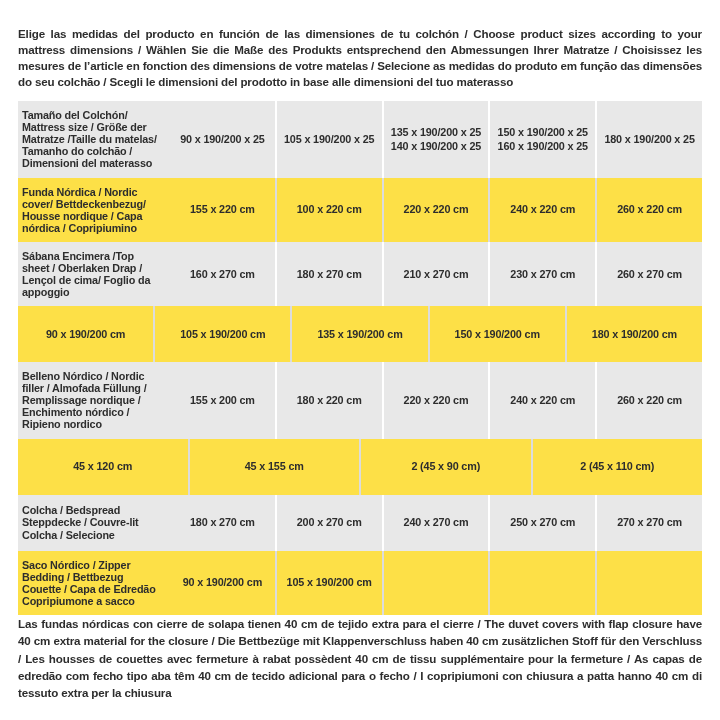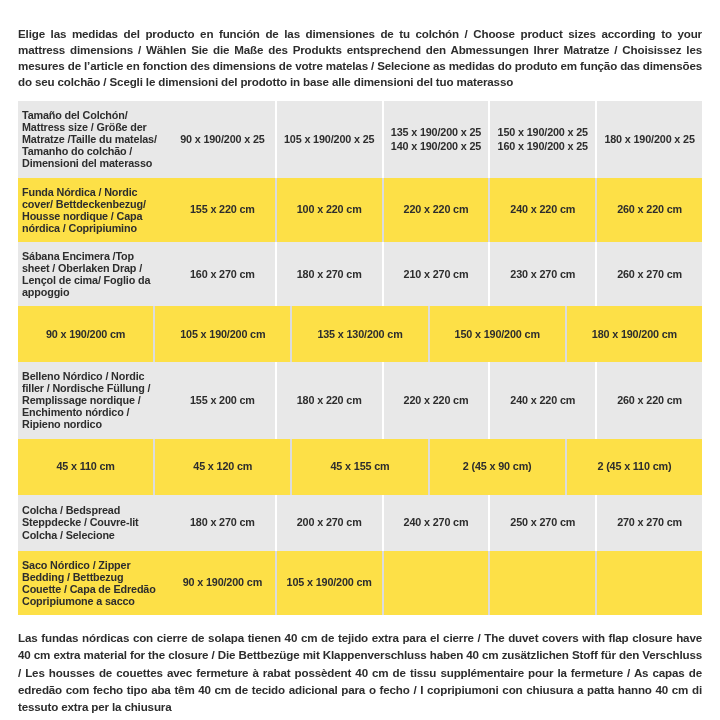--- a/index.html
+++ b/index.html
@@ -19,21 +19,21 @@
   .note {
     color: var(--text-color, #2d2d2d);
     font-size: 11.6px;
     font-weight: bold;
     line-height: 1.38;
     text-align: justify;
     letter-spacing: -0.15px;
   }
   .note.footer {
     line-height: 1.5;
-    margin-top: 14px;
+    margin-top: 0;
   }
   .size-table {
     margin-top: 1px;
     width: 100%;
   }
   .row {
     display: flex;
     align-items: stretch;
   }
   .row.stripe { background: var(--stripe-color, #e8e8e8); }
@@ -104,36 +104,35 @@
       <div class="cell value">160 x 270 cm</div>
       <div class="cell value">180 x 270 cm</div>
       <div class="cell value">210 x 270 cm</div>
       <div class="cell value">230 x 270 cm</div>
       <div class="cell value">260 x 270 cm</div>
     </div>
 
     <div class="row plain">
       <div class="cell value">90 x 190/200 cm</div>
       <div class="cell value">105 x 190/200 cm</div>
-      <div class="cell value">135 x 130/200 cm</div>
+      <div class="cell value">135 x 190/200 cm</div>
       <div class="cell value">150 x 190/200 cm</div>
       <div class="cell value">180 x 190/200 cm</div>
     </div>
 
     <div class="row stripe">
-      <div class="cell label">Belleno Nórdico / Nordic filler / Nordische Füllung / Remplissage nordique / Enchimento nórdico / Ripieno nordico</div>
+      <div class="cell label">Belleno Nórdico / Nordic filler / Almofada Füllung / Remplissage nordique / Enchimento nórdico / Ripieno nordico</div>
       <div class="cell value">155 x 200 cm</div>
       <div class="cell value">180 x 220 cm</div>
       <div class="cell value">220 x 220 cm</div>
       <div class="cell value">240 x 220 cm</div>
       <div class="cell value">260 x 220 cm</div>
     </div>
 
     <div class="row plain">
-      <div class="cell value">45 x 110 cm</div>
       <div class="cell value">45 x 120 cm</div>
       <div class="cell value">45 x 155 cm</div>
       <div class="cell value">2 (45 x 90 cm)</div>
       <div class="cell value">2 (45 x 110 cm)</div>
     </div>
 
     <div class="row stripe">
       <div class="cell label">Colcha / Bedspread Steppdecke / Couvre-lit Colcha / Selecione</div>
       <div class="cell value">180 x 270 cm</div>
       <div class="cell value">200 x 270 cm</div>

